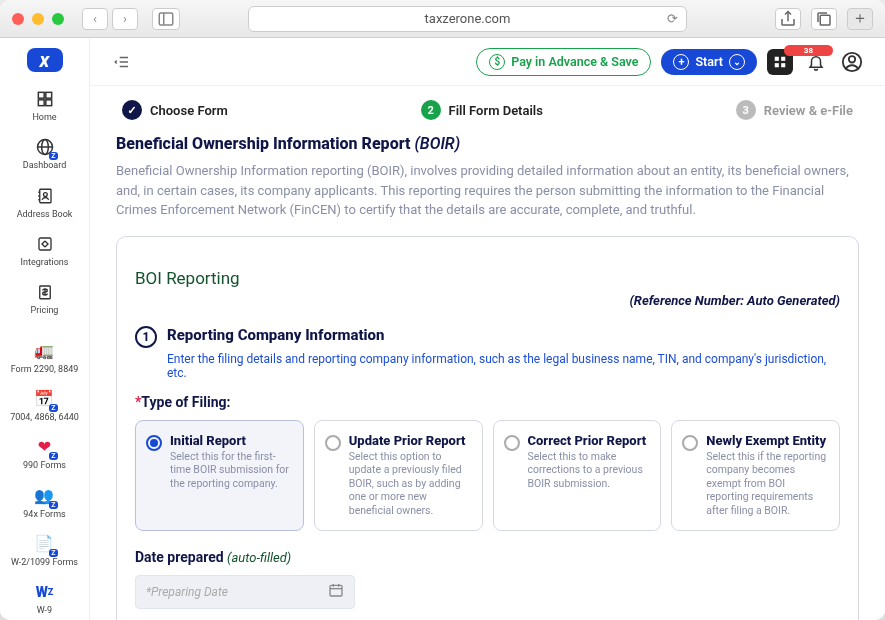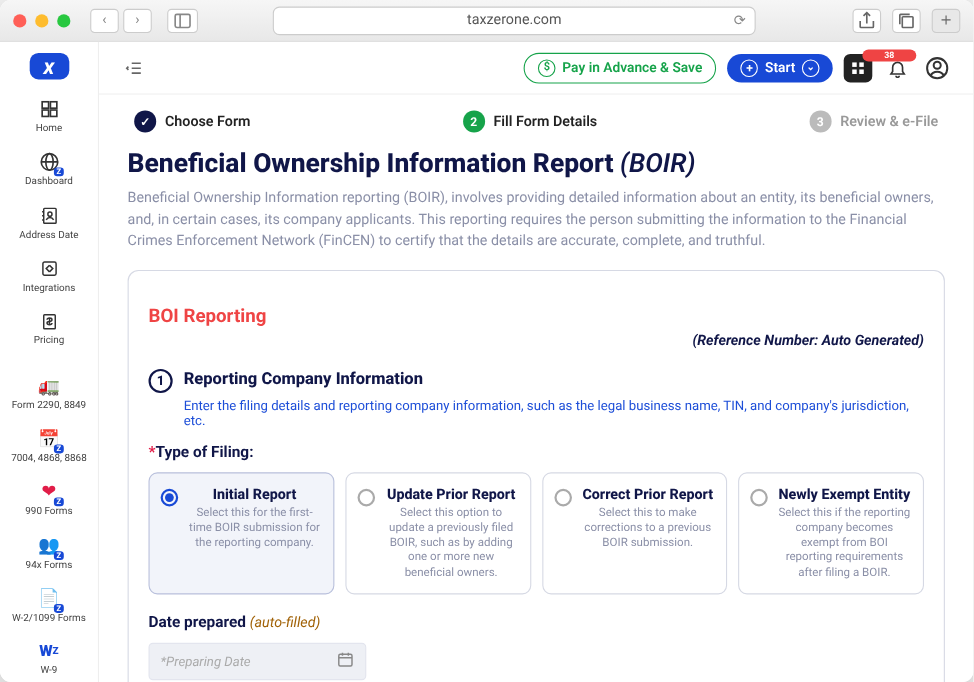--- a/index.html
+++ b/index.html
@@ -36,44 +36,44 @@
 .top-ico.dark { background:#222; color:#fff; border-radius:6px; }
 .badge { position:absolute; top:-4px; right:-4px; background:#ef4444; color:#fff; font-size:8px; border-radius:8px; padding:1px 20px; font-weight:700;}
 .content { flex:1; overflow-y:auto; padding: 14px 26px 0 26px; }
 .steps { display:flex; align-items:center; justify-content:space-between; margin-bottom: 14px; padding: 0 6px; }
 .step { display:flex; align-items:center; gap:8px; font-size:13px; color:#222; font-weight:600;}
 .step .circ { width:20px; height:20px; border-radius:50%; display:flex; align-items:center; justify-content:center; color:#fff; font-size:11px; font-weight:700;}
 .step.done .circ { background:#101648; }
 .step.active .circ { background:#16a34a; }
 .step.pending { color:#999; }
 .step.pending .circ { background:#bbb; }
-h1.page-title { font-size: 24px; color:#101648; font-weight:800; margin-bottom: 8px; }
+h1.page-title { font-size: 16px; color:#101648; font-weight:800; margin-bottom: 8px; }
 h1.page-title .sub { font-style: italic; font-weight:600; color:#101648; }
 .desc { font-size: 13px; color: #8a8fa7; line-height:1.5; margin-bottom: 16px; }
 .panel { border:1px solid #d6d9e4; border-radius:10px; padding: 0; }
 .panel-head { display:flex; justify-content:space-between; align-items:center; padding: 12px 18px; }
-.panel-head h2 { font-size:17px; color:#ef4444; font-weight:700;}
+.panel-head h2 { font-size:17px; color:#14532d; font-weight:400;}
 .panel-head .ref { font-style:italic; font-weight:700; font-size:13px; color:#101648;margin-top:44px; }
 .section { padding: 6px 18px 18px 18px; }
 .sec-head { display:flex; gap:10px; align-items:flex-start; margin-bottom: 4px;}
 .sec-num { width:22px; height:22px; border:2px solid #101648; border-radius:50%; display:flex; align-items:center; justify-content:center; font-weight:800; font-size:12px; color:#101648; flex-shrink:0;}
 .sec-title { font-size:15px; font-weight:800; color:#101648;}
 .sec-sub { font-size:12px; color:#1d4ed8; margin-left:32px; margin-bottom:14px;}
 .req { color:#e11d48; }
 .label { font-size:14px; font-weight:700; color:#101648; margin: 8px 0 10px 0;}
-.hint { font-weight:400; color:#a16207; font-style: italic; font-size: 13px; text-align: right;}
-.filing-grid { display:grid; grid-template-columns: repeat(4, 1fr); gap:10px;text-align:center; }
+.hint { font-weight:400; color:#14532d; font-style: italic; font-size: 13px; text-align: right;}
+.filing-grid { display:grid; grid-template-columns: repeat(4, 1fr); gap:10px; }
 .card { border:1px solid #d6d9e4; border-radius:8px; padding:12px 10px; display:flex; gap:8px; cursor:pointer;}
 .card.sel { background:#f2f4fa; border-color:#b9c0dc;}
 .radio { width:16px; height:16px; border:2px solid #1849d6; border-radius:50%; flex-shrink:0; margin-top:2px; display:flex; align-items:center; justify-content:center;}
 .radio.grey{ border-color:#aaa;}
 .radio.checked::after{ content:""; width:8px; height:8px; background:#1849d6; border-radius:50%;}
 .card-title{ font-size:13px; font-weight:800; color:#101648; margin-bottom:2px;}
 .card-desc{ font-size:10.5px; color:#8a8fa7; line-height:1.3;}
-.date-input { width:198px; height:34px; background:#eef0f5; border:1px solid #e3e5ee; border-radius:4px; padding:0 10px; font-size:12px; color:#aaa; display:flex; align-items:center; justify-content:space-between; font-style:italic;}
+.date-input { width:220px; height:34px; background:#eef0f5; border:1px solid #e3e5ee; border-radius:4px; padding:0 10px; font-size:12px; color:#aaa; display:flex; align-items:center; justify-content:space-between; font-style:italic;}
 .svg-ico { width:18px; height:18px; }
 </style>
 </head>
 <body>
 
 <div class="browser-window">
   <div class="title-bar">
     <div class="traffic-lights">
       <div class="tl tl-red"></div>
       <div class="tl tl-yellow"></div>
@@ -140,21 +140,21 @@
         <div class="ri-icon">
             <svg viewBox="0 0 24 24" width="18" height="18" fill="none" stroke="#333" stroke-width="1.8">
               <rect x="5" y="3" width="15" height="18" rx="1"></rect>
               <circle cx="12.5" cy="10" r="2.5"></circle>
               <path d="M8 17c1-2 3-3 4.5-3s3.5 1 4.5 3"></path>
               <line x1="3" y1="7" x2="5" y2="7"></line>
               <line x1="3" y1="12" x2="5" y2="12"></line>
               <line x1="3" y1="17" x2="5" y2="17"></line>
             </svg>
           </div>
-        <span>Address Date</span>
+        <span>Address Book</span>
       </div>
       <div class="rail-item">
         <div class="ri-icon">
             <svg viewBox="0 0 24 24" width="18" height="18" fill="none" stroke="#333" stroke-width="1.8">
               <rect x="4" y="4" width="16" height="16" rx="2"></rect>
               <path d="M12 8l-4 4 4 4M12 8l4 4-4 4"></path>
             </svg>
           </div>
         <span>Integrations</span>
       </div>
@@ -167,21 +167,21 @@
           </div>
         <span>Pricing</span>
       </div>
       <div class="rail-sep"></div>
       <div class="rail-item">
         <div class="ri-icon" style="color:#16a34a;">🚛</div>
         <span>Form 2290, 8849</span>
       </div>
       <div class="rail-item">
         <div class="ri-icon" style="position:relative;">📅<span style="position:absolute;bottom:-2px;right:-2px;background:#1849d6;color:#fff;font-size:7px;border-radius:3px;padding:0 2px;font-weight:700;">Z</span></div>
-        <span>7004, 4868, 8868</span>
+        <span>7004, 4868, 6440</span>
       </div>
       <div class="rail-item">
         <div class="ri-icon" style="color:#e11d48;position:relative;">❤<span style="position:absolute;bottom:-2px;right:-2px;background:#1849d6;color:#fff;font-size:7px;border-radius:3px;padding:0 2px;font-weight:700;">Z</span></div>
         <span>990 Forms</span>
       </div>
       <div class="rail-item">
         <div class="ri-icon" style="position:relative;">👥<span style="position:absolute;bottom:-2px;right:-2px;background:#1849d6;color:#fff;font-size:7px;border-radius:3px;padding:0 2px;font-weight:700;">Z</span></div>
         <span>94x Forms</span>
       </div>
       <div class="rail-item">

